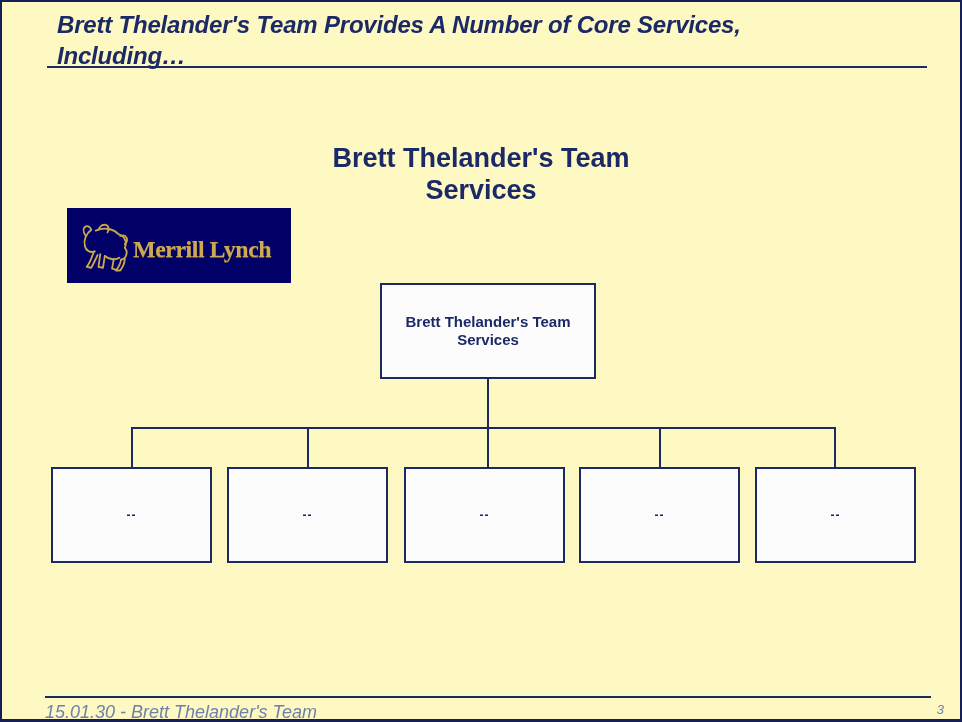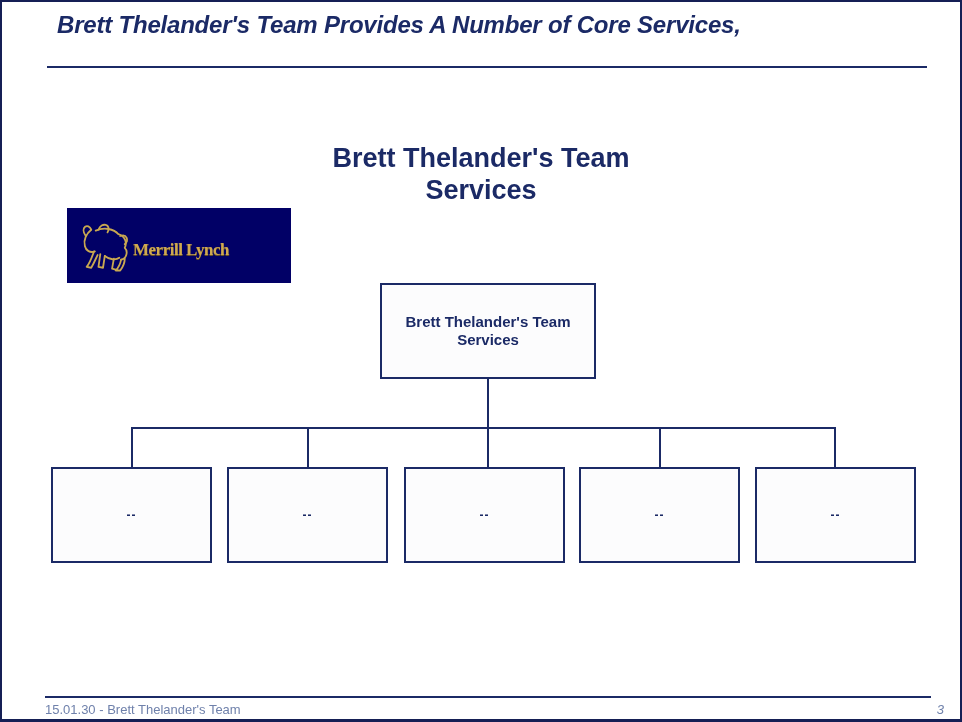--- a/index.html
+++ b/index.html
@@ -2,21 +2,21 @@
 <html><head>
 <meta charset="utf-8">
 <style>
   * { margin: 0; padding: 0; box-sizing: border-box; }
   html, body { background: #e8e8e8; font-family: "Liberation Sans", sans-serif; }
 
   .slide {
     position: relative;
     width: 962px;
     height: 722px;
-    background: #ffffff;
+    background: #fef9c3;
     border: 2px solid #151f55;
     border-bottom-width: 3px;
     overflow: hidden;
   }
 
   
   .title {
     position: absolute;
     left: 55px; top: 7px;
     font-size: 24px;
@@ -53,21 +53,21 @@
     width: 224px; height: 75px;
     background: #010066;
     display: flex;
     align-items: center;
     padding-left: 7px;
   }
   .logo svg { flex: 0 0 auto; }
   .logo-text {
     font-family: "Liberation Serif", serif;
     font-weight: bold;
-    font-size: 17px;
+    font-size: 24px;
     color: #cfa952;
     letter-spacing: -0.5px;
     margin-left: 1px;
     margin-top: 8px;
     text-shadow: 0 1px 0 #6e5421;
   }
 
   
   .node {
     position: absolute;
@@ -119,21 +119,22 @@
   }
   .footer-divider {
     position: absolute;
     left: 43px; top: 694px;
     width: 886px; height: 2px;
     background: #1b2a66;
   }
   .footer-left {
     position: absolute;
     left: 43px; top: 700px;
-    font-size: 13px;
+    font-size: 18px;
+    font-style: italic;
     color: #6f81ab;
   }
   .footer-copy {
     position: absolute;
     right: 52px; top: 700px;
     font-size: 13px;
     font-style: italic;
     color: #6f81ab;
   }
   .footer-page {
@@ -144,20 +145,21 @@
     color: #6f81ab;
   }
 </style>
 </head>
 <body>
 
 <div class="slide">
 
   <div class="title">
     <div>Brett Thelander's Team Provides A Number of Core Services,</div>
+    <div>Including…</div>
   </div>
   <div class="title-underline"></div>
 
   <div class="heading">
     <div>Brett Thelander's Team</div>
     <div>Services</div>
   </div>
 
   <div class="logo">
     <svg width="58" height="56" viewBox="0 0 64 58" fill="none" stroke="#c9a851" stroke-width="2" stroke-linecap="round" stroke-linejoin="round">

